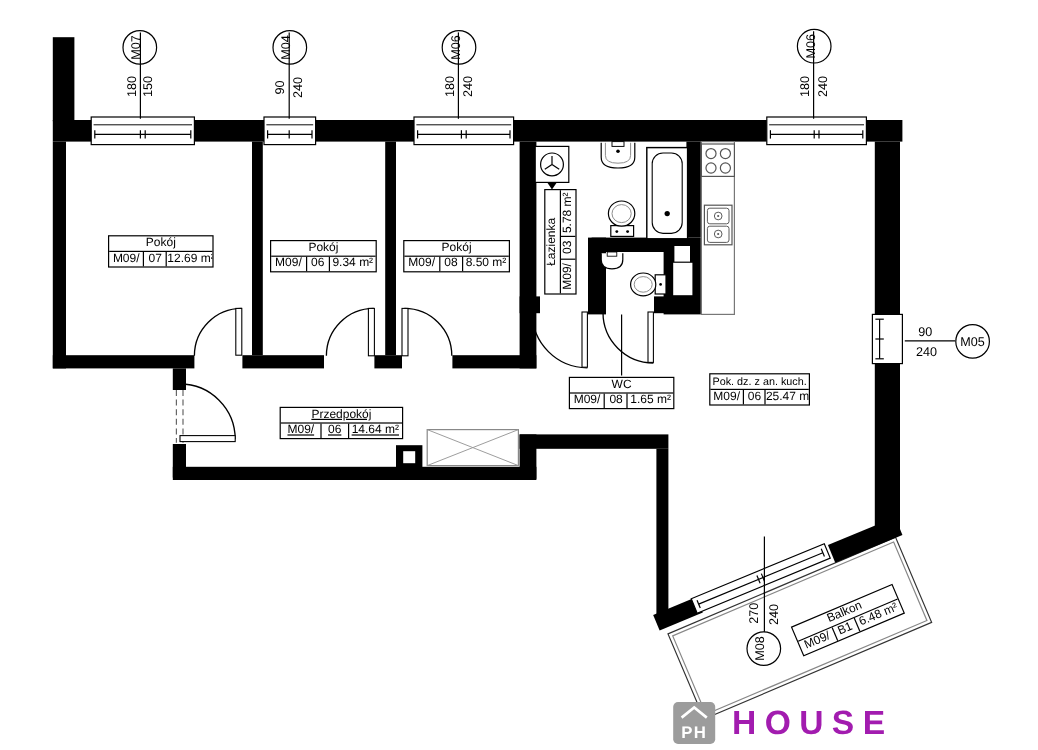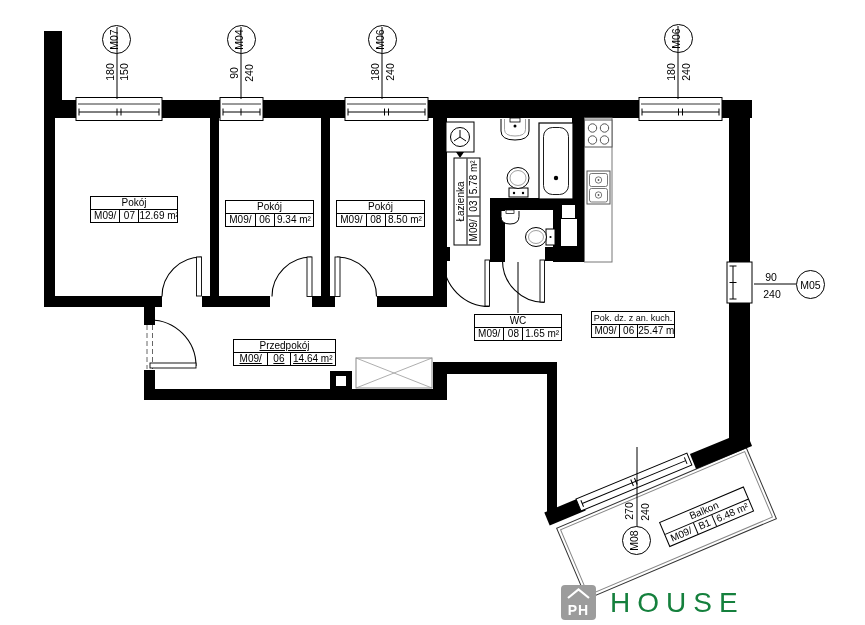--- a/index.html
+++ b/index.html
@@ -29,21 +29,21 @@
   .dim{position:absolute;width:36px;height:12px;line-height:12px;font-size:10.5px;
        text-align:center;z-index:5;}
   .dimv{transform:rotate(-90deg);}
   .logo{position:absolute;left:537px;top:585px;display:flex;align-items:center;gap:9px;z-index:6;margin-left:24px;}
   .logo-icon{width:35px;height:35px;background:#9c9c9c;border-radius:4px;position:relative;}
   .logo-icon svg{position:absolute;left:0;top:0;}
   .logo-ph{position:absolute;left:0;right:0;bottom:2px;text-align:center;color:#fff;
            font-weight:bold;font-size:14px;letter-spacing:1px;}
   .brand{display:flex;align-items:baseline;}
   .b1{font-weight:bold;color:#6e6e6e;font-size:28px;letter-spacing:0.5px;}
-  .b2{color:#15803d;font-size:28px;font-weight:normal;letter-spacing:7px;margin-left:5px;}
+  .b2{color:#a21caf;font-size:28px;font-weight:bold;letter-spacing:7px;margin-left:5px;}
 </style>
 </head>
 <body>
 
 <div class="plan">
 
   <div class="balcony">
     <div class="balcony-inner"></div>
     <div class="rlabel" style="left:96px;top:34px;width:92px;">
       <div class="rl-name">Balkon</div>

